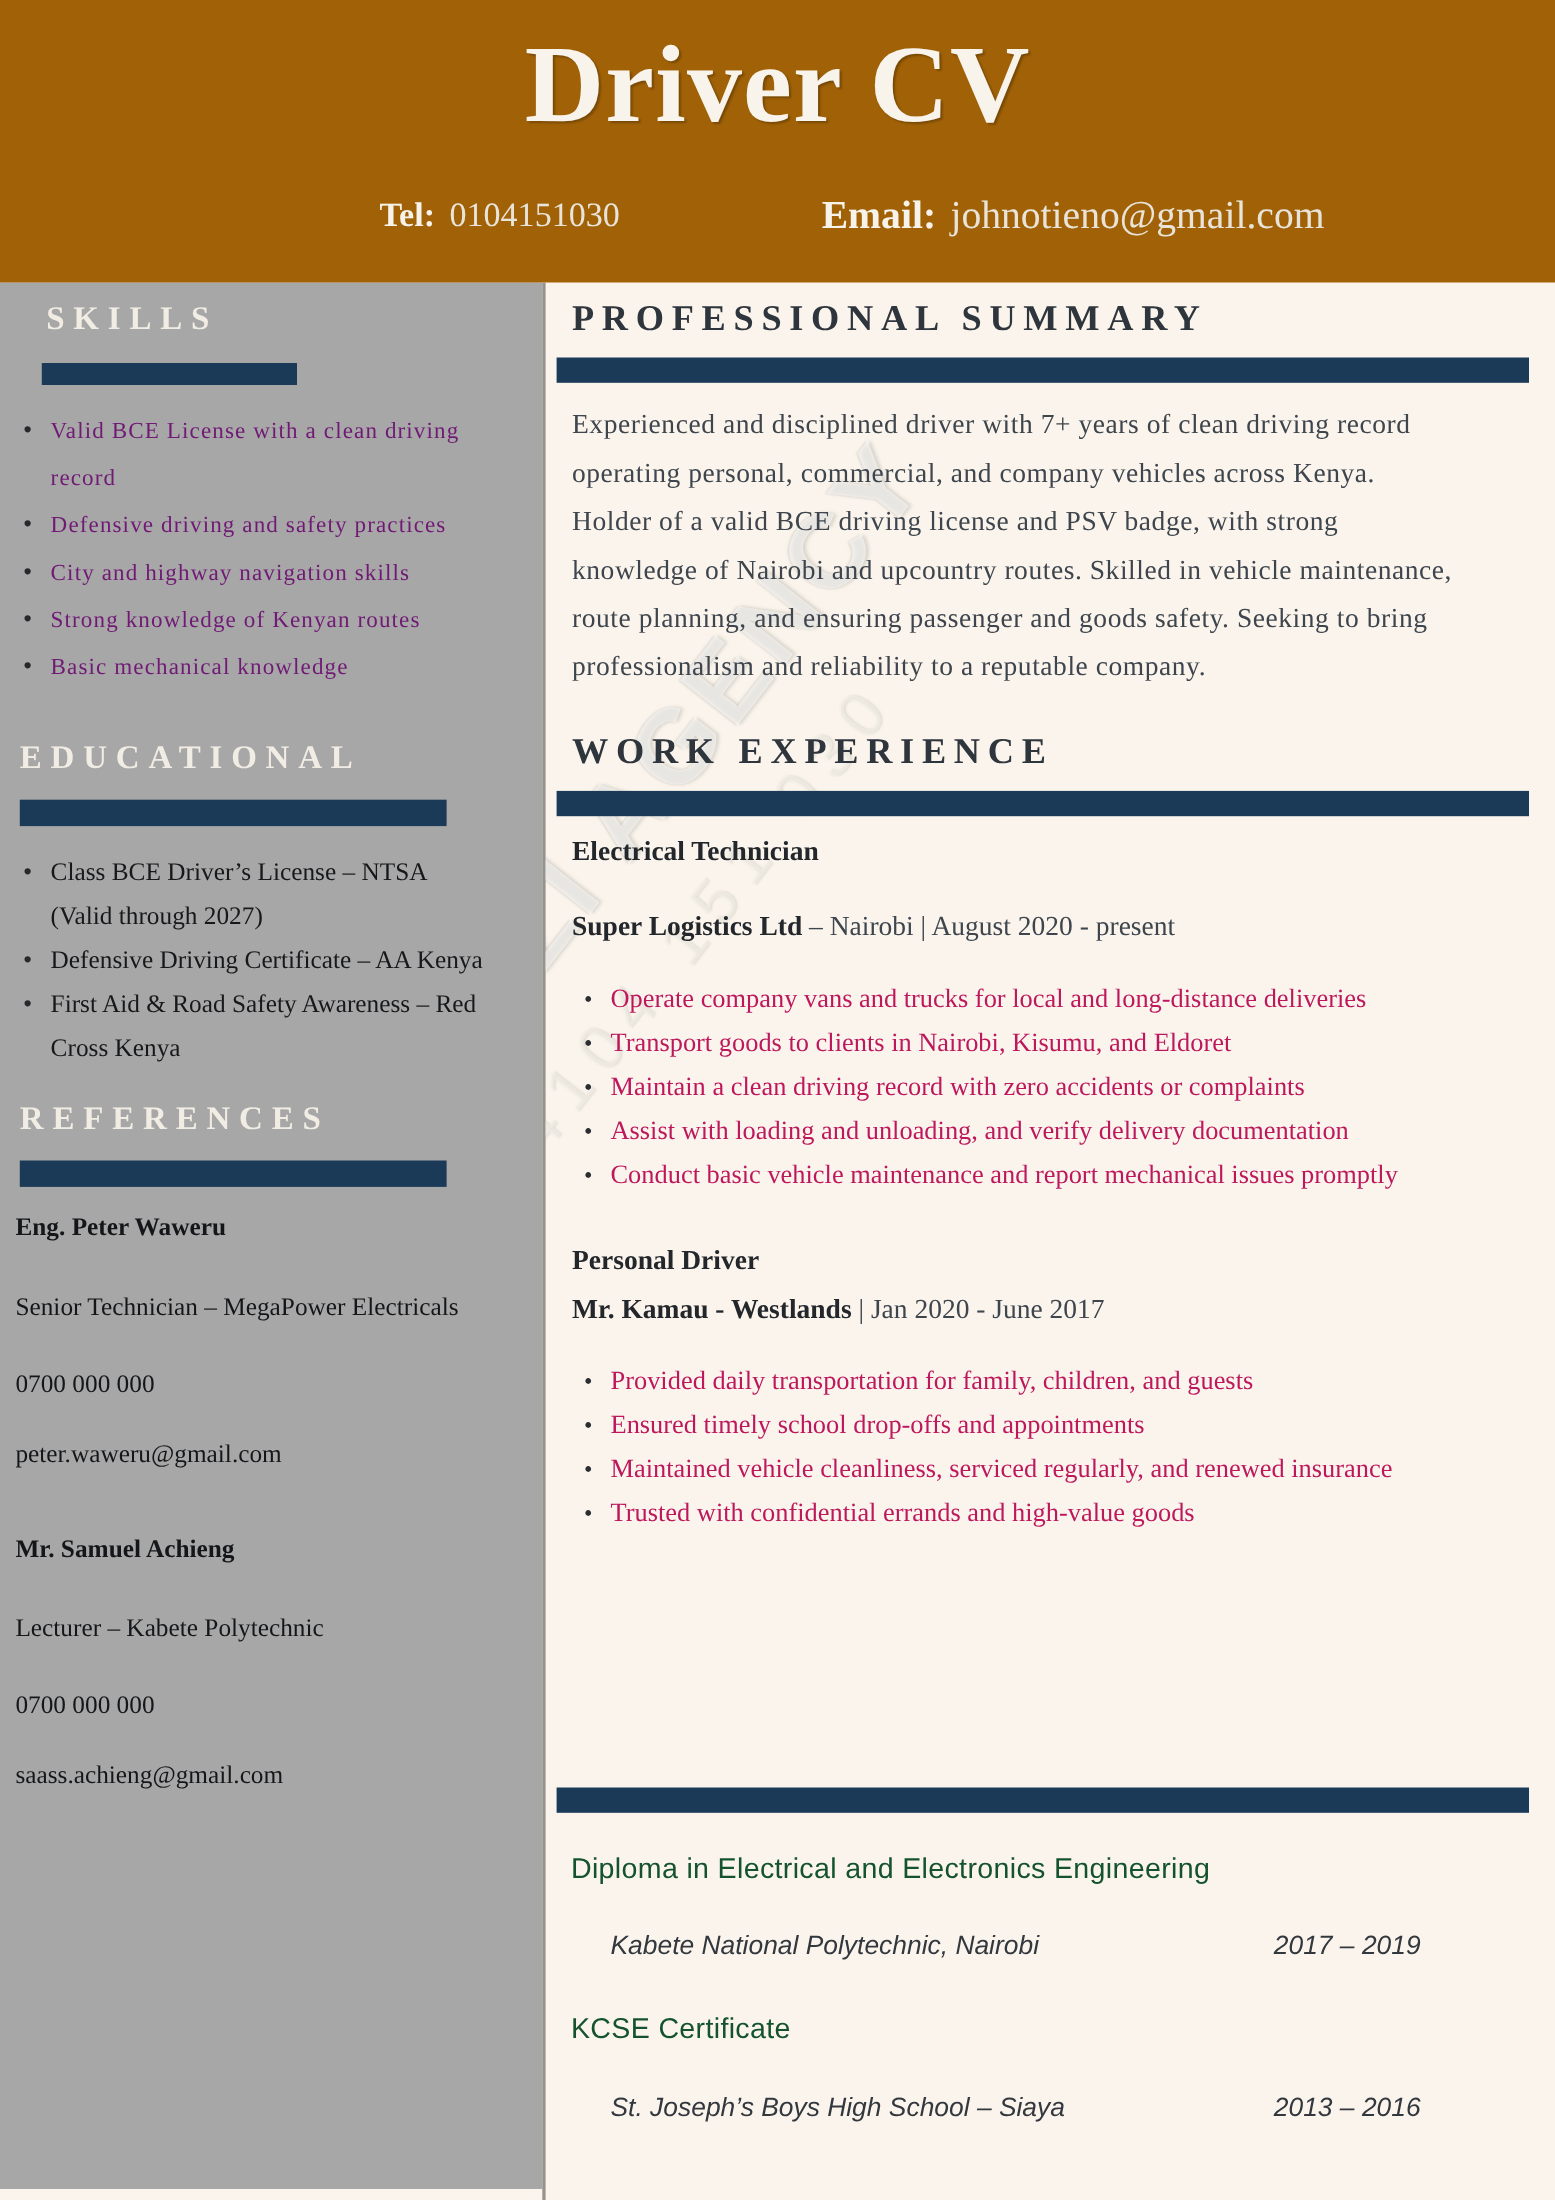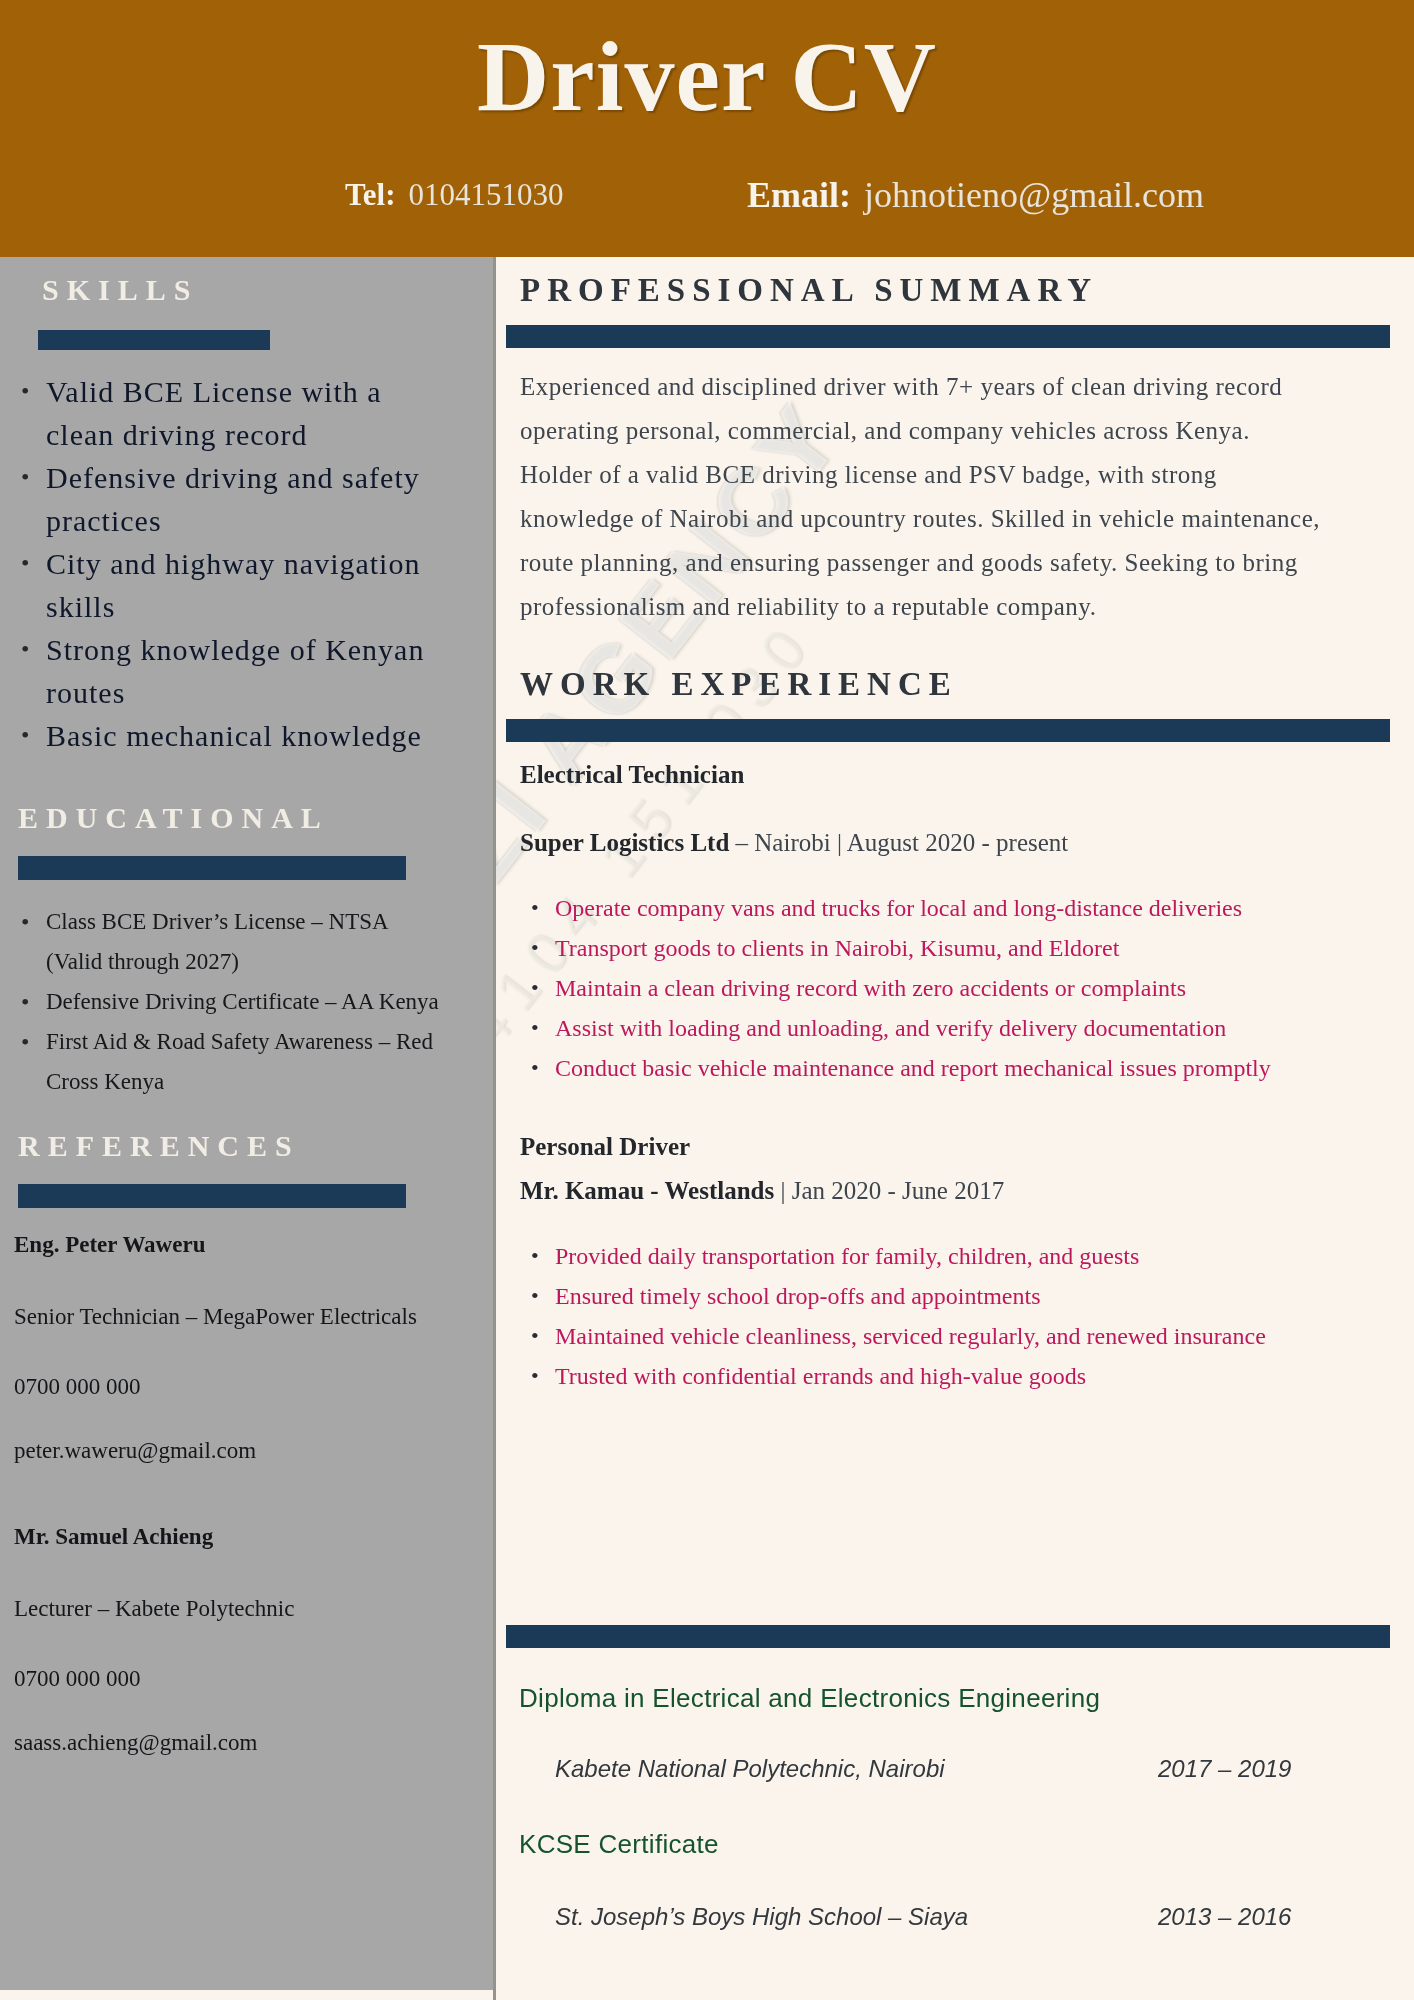--- a/index.html
+++ b/index.html
@@ -33,22 +33,22 @@
     color:#f2ede4;letter-spacing:8px;
   }
   .skills-heading{margin:15px 0 0 42px;}
   .bar{background:#1b3a58;}
   .skills-bar{margin:22px 0 0 38px;width:232px;height:20px;}
   .wide-heading{margin:43px 0 0 18px;}
   .refs-heading{margin:26px 0 0 18px;}
   .wide-bar{margin:20px 0 0 18px;width:388px;height:24px;}
   ul.side-list{margin:20px 0 0 0;padding:0 60px 0 46px;list-style:none;}
   ul.skills-list li{
-    position:relative;font-size:30px;line-height:43px;
-    letter-spacing:1px;color:#0f172a;
+    position:relative;font-size:21px;line-height:43px;
+    letter-spacing:1px;color:#701a75;
   }
   ul.certs-list{padding-right:46px;margin-top:22px;}
   ul.certs-list li{
     position:relative;font-size:23px;line-height:40px;color:#17181b;
   }
   ul.side-list li::before{
     content:"\2022";position:absolute;left:-25px;top:0;
     font-size:24px;color:#26282b;
   }
   .refs-block{margin:24px 20px 0 14px;font-size:23px;color:#141619;}

